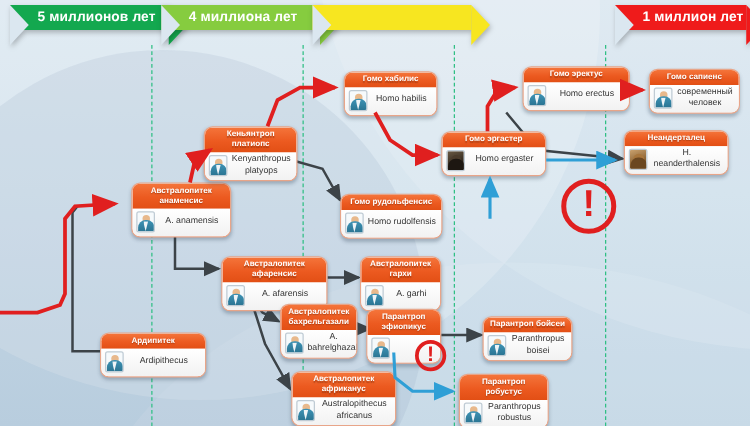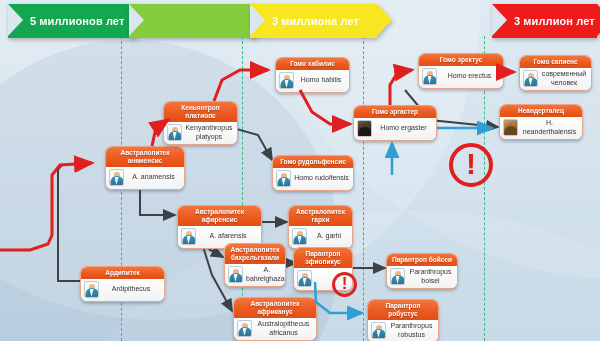--- a/index.html
+++ b/index.html
@@ -28,21 +28,21 @@
     background:rgba(120,150,175,0.13); border-radius:50%;
     transform:rotate(-18deg); pointer-events:none;
   }
 
   
   #timeline{
     position:absolute; left:0; top:0; width:600px; height:40px;
     z-index: 30;
   }
   .era{
-    position:absolute; top:4px; height:34px;
+    position:absolute; top:4px; height:20px;
     display:flex; align-items:center;
     color:#ffffff; font-size:11px; font-weight:bold;
     white-space:nowrap;
     filter: drop-shadow(1px 2px 2px rgba(0,0,0,0.25));
   }
   .era .era-label{ padding-left:22px; letter-spacing:0.1px; }
   .era .chev{
     position:absolute; right:-15px; top:0;
     width:0; height:0;
     border-top:16px solid transparent;
@@ -161,30 +161,30 @@
   <div class="sep" style="left:484px"></div>
 
   <div id="timeline">
     <div class="era" style="left:8px;width:127px;background:#13a84f">
       <div class="notch"></div>
       <div class="era-label">5 миллионов лет</div>
       <div class="chev" style="border-left:15px solid #13a84f"></div>
     </div>
     <div class="era" style="left:129px;width:127px;background:#86cc3f">
       <div class="notch"></div>
+      <div class="era-label">4 миллиона лет</div>
       <div class="chev" style="border-left:15px solid #86cc3f"></div>
     </div>
     <div class="era" style="left:250px;width:127px;background:#f7e620">
       <div class="notch"></div>
-      <div class="era-label">3 миллиона лет</div>
       <div class="chev" style="border-left:15px solid #f7e620"></div>
     </div>
     <div class="era" style="left:492px;width:105px;background:#ef1b1b">
       <div class="notch"></div>
-      <div class="era-label">3 миллион лет</div>
+      <div class="era-label">1 миллион лет</div>
       <div class="chev" style="border-left:15px solid #ef1b1b"></div>
     </div>
   </div>
 
   <svg class="layer" id="links-under">
     <defs>
       <marker id="arr-dark" markerWidth="7" markerHeight="7" refX="6" refY="3" orient="auto">
         <path d="M0,0 L7,3 L0,6 z" fill="#3c4348"></path>
       </marker>
       <marker id="arr-red" markerWidth="7" markerHeight="7" refX="6" refY="3" orient="auto">

